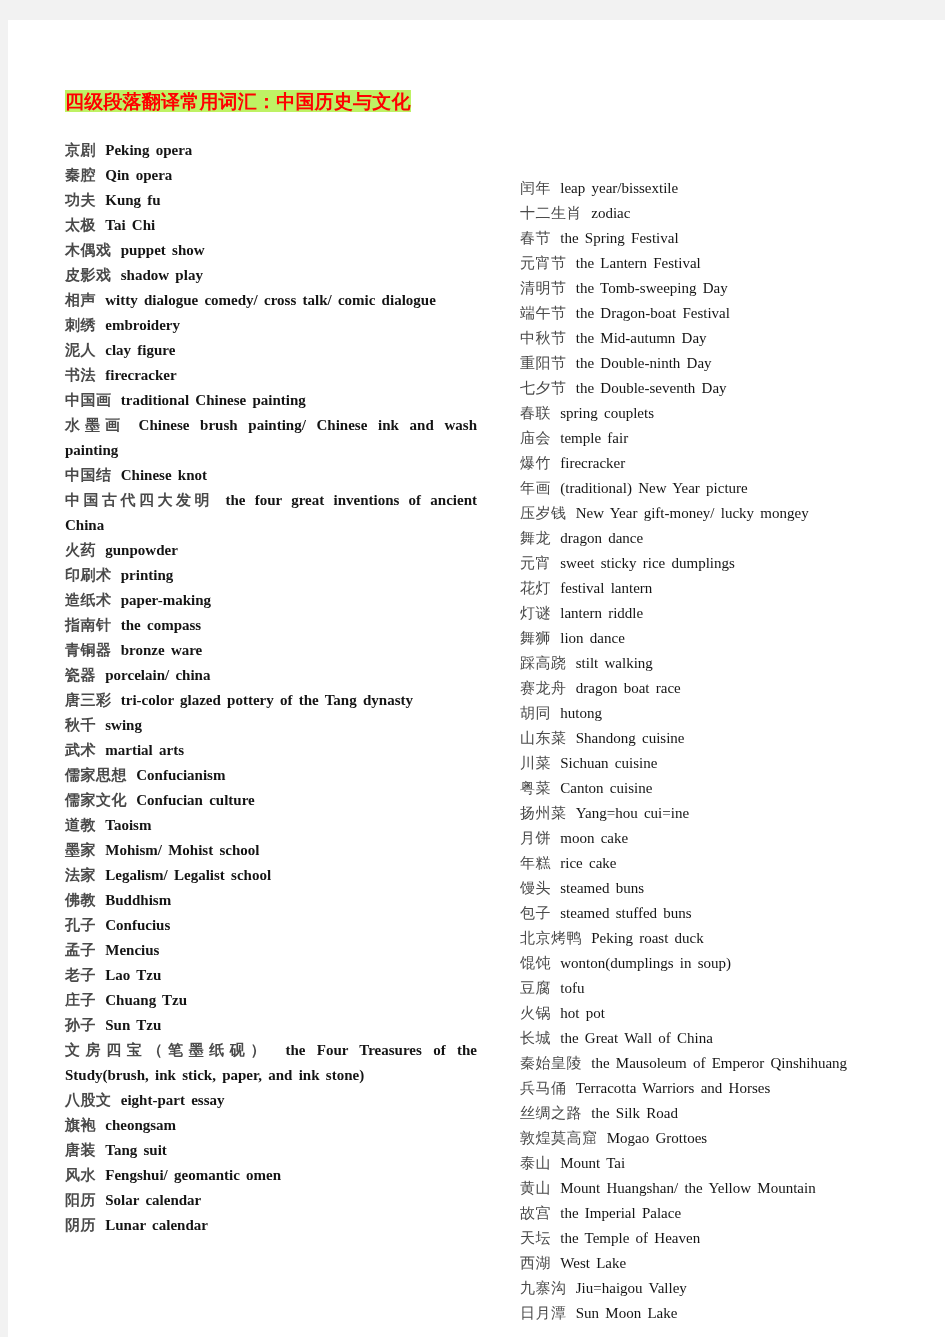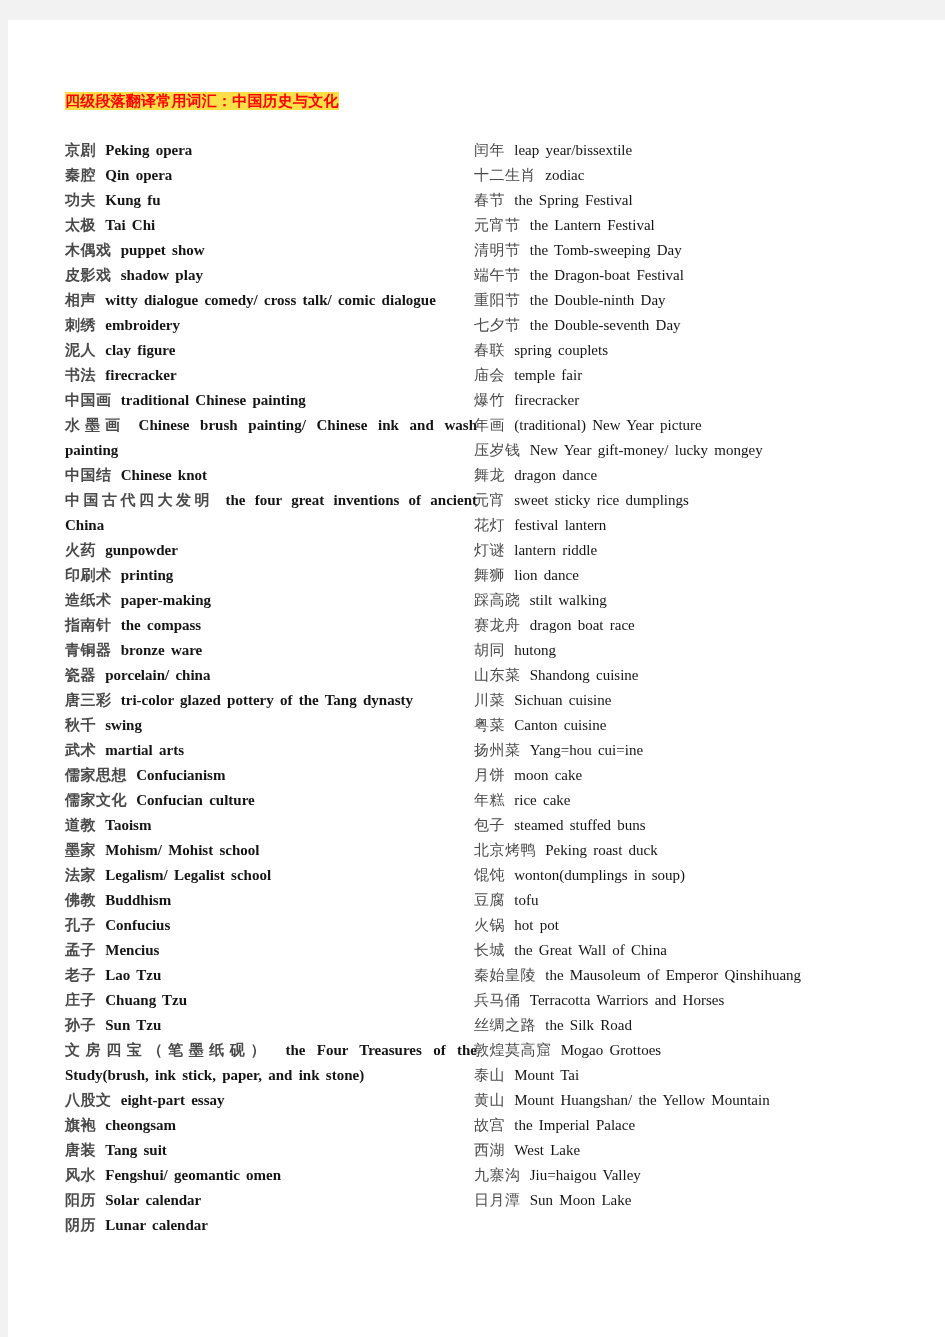--- a/index.html
+++ b/index.html
@@ -22,41 +22,41 @@
     box-sizing: border-box;
     overflow: hidden;
   }
   .title-wrap {
     position: absolute;
     left: 57px;
     top: 69px;
   }
   .doc-title {
     display: inline;
-    background: #fde047;
+    background: #bef264;
     color: #ff0000;
     font-family: "DejaVu Serif", "Liberation Serif", serif;
     font-weight: bold;
-    font-size: 15px;
+    font-size: 19px;
     line-height: 24px;
     letter-spacing: 0.2px;
     white-space: nowrap;
   }
   .columns {
     position: absolute;
     left: 0;
     top: 118px;
     width: 937px;
   }
   .col {
     position: absolute;
     top: 0;
   }
   .col-left  { left: 57px;  width: 412px; font-weight: bold; }
-  .col-right { left: 466px; width: 420px; }
+  .col-right { left: 512px; width: 420px; margin-top: 38px; }
 
   .entry {
     font-size: 15px;
     line-height: 25px;
     color: #1c1c1c;
     text-align: justify;
     text-justify: inter-word;
     margin: 0;
     word-spacing: 2.5px;
   }
@@ -127,20 +127,21 @@
         <p class="entry"><span class="zh">阴历</span>  <span class="en">Lunar calendar</span></p>
       </div>
 
     <div class="col col-right" id="col-right">
         <p class="entry"><span class="zh">闰年</span>  <span class="en">leap year/bissextile</span></p>
         <p class="entry"><span class="zh">十二生肖</span>  <span class="en">zodiac</span></p>
         <p class="entry"><span class="zh">春节</span>  <span class="en">the Spring Festival</span></p>
         <p class="entry"><span class="zh">元宵节</span>  <span class="en">the Lantern Festival</span></p>
         <p class="entry"><span class="zh">清明节</span>  <span class="en">the Tomb-sweeping Day</span></p>
         <p class="entry"><span class="zh">端午节</span>  <span class="en">the Dragon-boat Festival</span></p>
+        <p class="entry"><span class="zh">中秋节</span>  <span class="en">the Mid-autumn Day</span></p>
         <p class="entry"><span class="zh">重阳节</span>  <span class="en">the Double-ninth Day</span></p>
         <p class="entry"><span class="zh">七夕节</span>  <span class="en">the Double-seventh Day</span></p>
         <p class="entry"><span class="zh">春联</span>  <span class="en">spring couplets</span></p>
         <p class="entry"><span class="zh">庙会</span>  <span class="en">temple fair</span></p>
         <p class="entry"><span class="zh">爆竹</span>  <span class="en">firecracker</span></p>
         <p class="entry"><span class="zh">年画</span>  <span class="en">(traditional) New Year picture</span></p>
         <p class="entry"><span class="zh">压岁钱</span>  <span class="en">New Year gift-money/ lucky mongey</span></p>
         <p class="entry"><span class="zh">舞龙</span>  <span class="en">dragon dance</span></p>
         <p class="entry"><span class="zh">元宵</span>  <span class="en">sweet sticky rice dumplings</span></p>
         <p class="entry"><span class="zh">花灯</span>  <span class="en">festival lantern</span></p>
@@ -148,33 +149,35 @@
         <p class="entry"><span class="zh">舞狮</span>  <span class="en">lion dance</span></p>
         <p class="entry"><span class="zh">踩高跷</span>  <span class="en">stilt walking</span></p>
         <p class="entry"><span class="zh">赛龙舟</span>  <span class="en">dragon boat race</span></p>
         <p class="entry"><span class="zh">胡同</span>  <span class="en">hutong</span></p>
         <p class="entry"><span class="zh">山东菜</span>  <span class="en">Shandong cuisine</span></p>
         <p class="entry"><span class="zh">川菜</span>  <span class="en">Sichuan cuisine</span></p>
         <p class="entry"><span class="zh">粤菜</span>  <span class="en">Canton cuisine</span></p>
         <p class="entry"><span class="zh">扬州菜</span>  <span class="en">Yang=hou cui=ine</span></p>
         <p class="entry"><span class="zh">月饼</span>  <span class="en">moon cake</span></p>
         <p class="entry"><span class="zh">年糕</span>  <span class="en">rice cake</span></p>
+        <p class="entry"><span class="zh">馒头</span>  <span class="en">steamed buns</span></p>
         <p class="entry"><span class="zh">包子</span>  <span class="en">steamed stuffed buns</span></p>
         <p class="entry"><span class="zh">北京烤鸭</span>  <span class="en">Peking roast duck</span></p>
         <p class="entry"><span class="zh">馄饨</span>  <span class="en">wonton(dumplings in soup)</span></p>
         <p class="entry"><span class="zh">豆腐</span>  <span class="en">tofu</span></p>
         <p class="entry"><span class="zh">火锅</span>  <span class="en">hot pot</span></p>
         <p class="entry"><span class="zh">长城</span>  <span class="en">the Great Wall of China</span></p>
         <p class="entry"><span class="zh">秦始皇陵</span>  <span class="en">the Mausoleum of Emperor Qinshihuang</span></p>
         <p class="entry"><span class="zh">兵马俑</span>  <span class="en">Terracotta Warriors and Horses</span></p>
         <p class="entry"><span class="zh">丝绸之路</span>  <span class="en">the Silk Road</span></p>
         <p class="entry"><span class="zh">敦煌莫高窟</span>  <span class="en">Mogao Grottoes</span></p>
         <p class="entry"><span class="zh">泰山</span>  <span class="en">Mount Tai</span></p>
         <p class="entry"><span class="zh">黄山</span>  <span class="en">Mount Huangshan/ the Yellow Mountain</span></p>
         <p class="entry"><span class="zh">故宫</span>  <span class="en">the Imperial Palace</span></p>
+        <p class="entry"><span class="zh">天坛</span>  <span class="en">the Temple of Heaven</span></p>
         <p class="entry"><span class="zh">西湖</span>  <span class="en">West Lake</span></p>
         <p class="entry"><span class="zh">九寨沟</span>  <span class="en">Jiu=haigou Valley</span></p>
         <p class="entry"><span class="zh">日月潭</span>  <span class="en">Sun Moon Lake</span></p>
       </div>
 
   </div>
 
 </div>
 
 </body></html>

